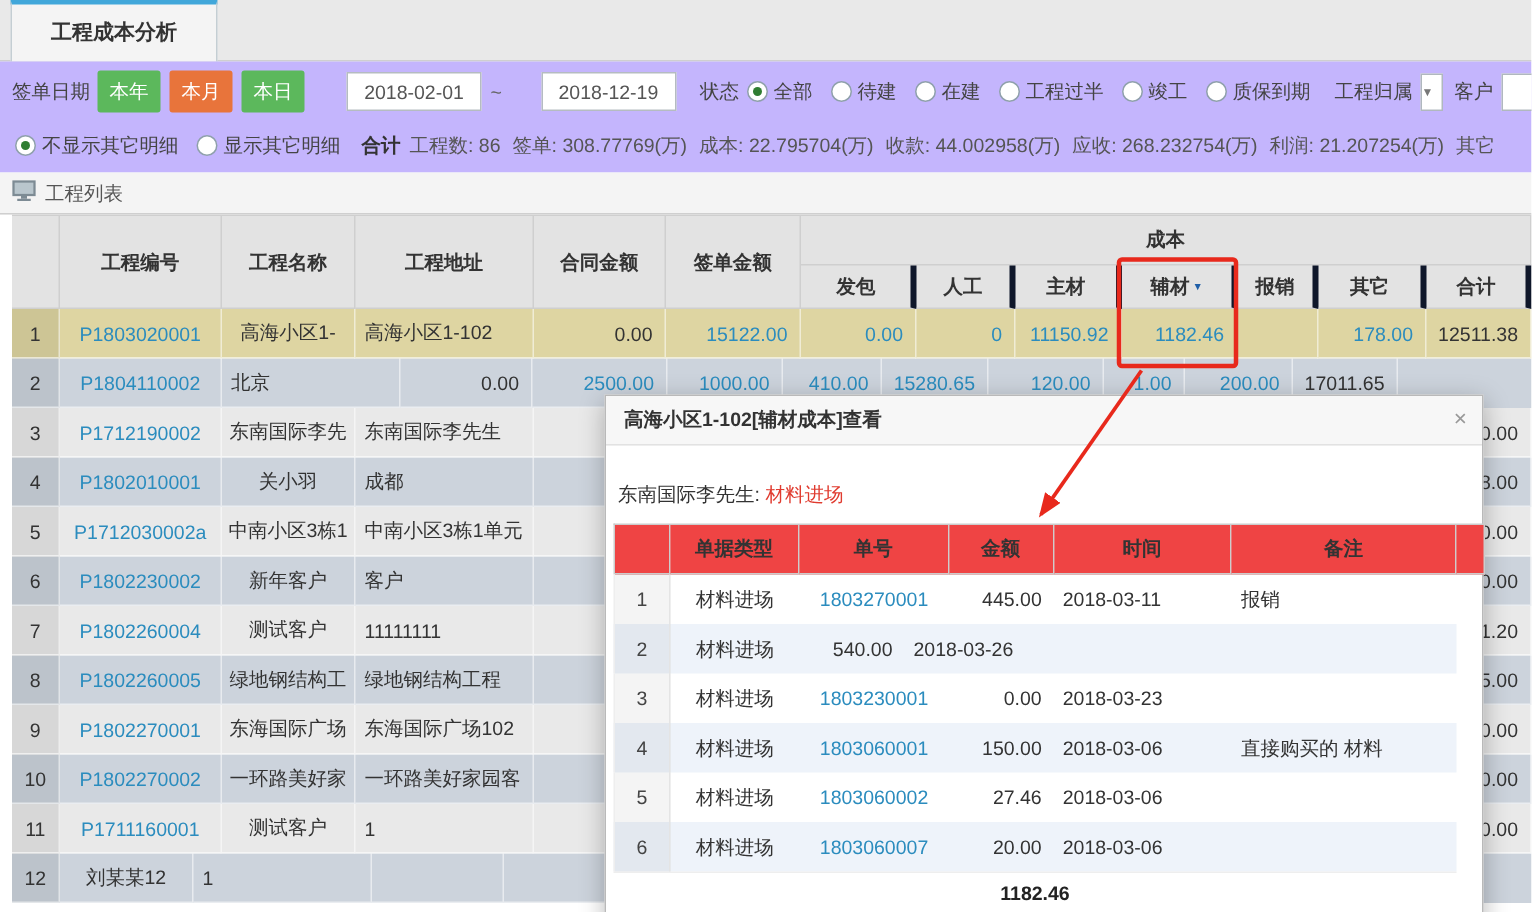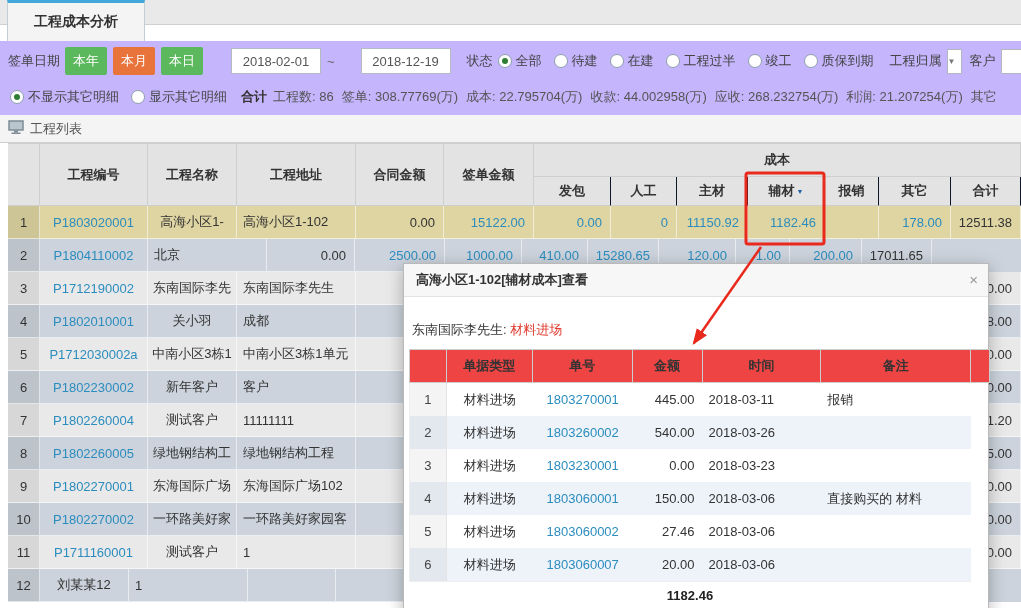--- a/index.html
+++ b/index.html
@@ -3,21 +3,21 @@
 <meta charset="utf-8">
 <style>
   * { margin:0; padding:0; box-sizing:border-box; }
   html,body { width:1021px; height:608px; overflow:hidden; }
   body {
     position:relative;
     font-family:"Liberation Sans","DejaVu Sans",sans-serif;
     font-size:13px; color:#333; background:#fff;
   }
   
-  .tabstrip { position:absolute; top:0; left:0; width:1021px; height:25px;
+  .tabstrip { position:absolute; top:0; left:0; width:1021px; height:41px;
     background:#e9e9e9; border-bottom:1px solid #cfcfcf; }
   .tab { position:absolute; top:0; left:7px; width:138px; height:41px;
     background:#f4f4f4; border:1px solid #c4ced3; border-bottom:none;
     border-top:3px solid #41a7da; display:flex; align-items:center; justify-content:center;
     font-weight:bold; font-size:14px; color:#333; cursor:pointer; }
   
   .filters { position:absolute; top:41px; left:0; width:1021px; height:74px; background:#c4b5fd; }
   .frow { display:flex; align-items:center; white-space:nowrap; }
   .frow1 { height:40px; padding-left:8px; }
   .frow2 { height:32px; padding-left:10px; }
@@ -54,21 +54,21 @@
   .w-con{width:88px}.w-sign{width:90px}.w-fb{width:77px}.w-rg{width:66px}
   .w-zc{width:71px}.w-fc{width:77px}.w-bx{width:54px}.w-qt{width:72px}.w-hj{width:70px}
   .thead { display:flex; background:#e3e3e3; border-top:1px solid #cfcfcf; }
   .th { height:62px; display:flex; align-items:center; justify-content:center;
     font-weight:bold; color:#333; border-right:1px solid #cfcfcf; border-bottom:1px solid #cfcfcf; cursor:pointer; }
   .cost-group { width:487px; display:flex; flex-direction:column; }
   .cost-title { height:33px; display:flex; align-items:center; justify-content:center;
     font-weight:bold; border-bottom:1px solid #cfcfcf; border-right:1px solid #cfcfcf; }
   .cost-sub { display:flex; height:29px; }
   .th2 { height:29px; display:flex; align-items:center; justify-content:center;
-    font-weight:bold; color:#333; border-right:1px solid #0f172a; border-bottom:1px solid #cfcfcf; cursor:pointer; }
+    font-weight:bold; color:#333; border-right:4px solid #0f172a; border-bottom:1px solid #cfcfcf; cursor:pointer; }
   .sort-caret { font-size:7px; color:#1f5fa8; margin-left:2px; }
   .tr { display:flex; height:33px; cursor:pointer; }
   .tr.odd { background:#e9e9e9; }
   .tr.even { background:#ccd3dc; }
   .tr.sel { background:#ded5a2; }
   .td { height:33px; display:flex; align-items:center;
     border-right:1px solid rgba(255,255,255,.55); border-bottom:1px solid rgba(255,255,255,.6);
     overflow:hidden; white-space:nowrap; }
   .td-num { background:rgba(0,0,0,.075); color:#444; }
   .ctr { justify-content:center; }
@@ -400,21 +400,20 @@
           <div class="ptd pw-num ptd-num ctr dark">1</div>
           <div class="ptd pw-type ctr dark">材料进场</div>
           <div class="ptd pw-doc ctr blue">1803270001</div>
           <div class="ptd pw-amt rt dark">445.00</div>
           <div class="ptd pw-date lf dark">2018-03-11</div>
           <div class="ptd pw-rem lf dark">报销</div>
         </div>
         <div class="ptr pr-even">
           <div class="ptd pw-num ptd-num ctr dark">2</div>
           <div class="ptd pw-type ctr dark">材料进场</div>
-          <div class="ptd pw-doc ctr blue">1803260002</div>
           <div class="ptd pw-amt rt dark">540.00</div>
           <div class="ptd pw-date lf dark">2018-03-26</div>
           <div class="ptd pw-rem lf dark"></div>
         </div>
         <div class="ptr ">
           <div class="ptd pw-num ptd-num ctr dark">3</div>
           <div class="ptd pw-type ctr dark">材料进场</div>
           <div class="ptd pw-doc ctr blue">1803230001</div>
           <div class="ptd pw-amt rt dark">0.00</div>
           <div class="ptd pw-date lf dark">2018-03-23</div>

